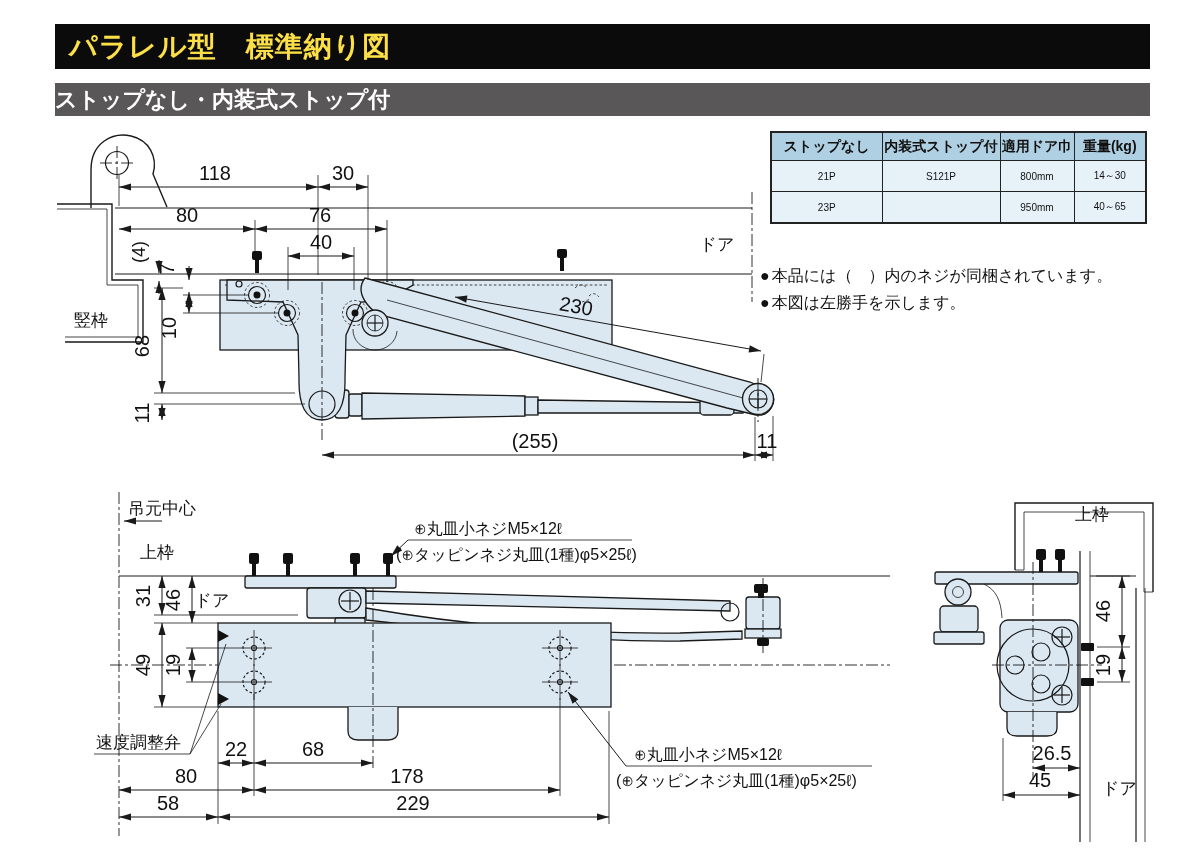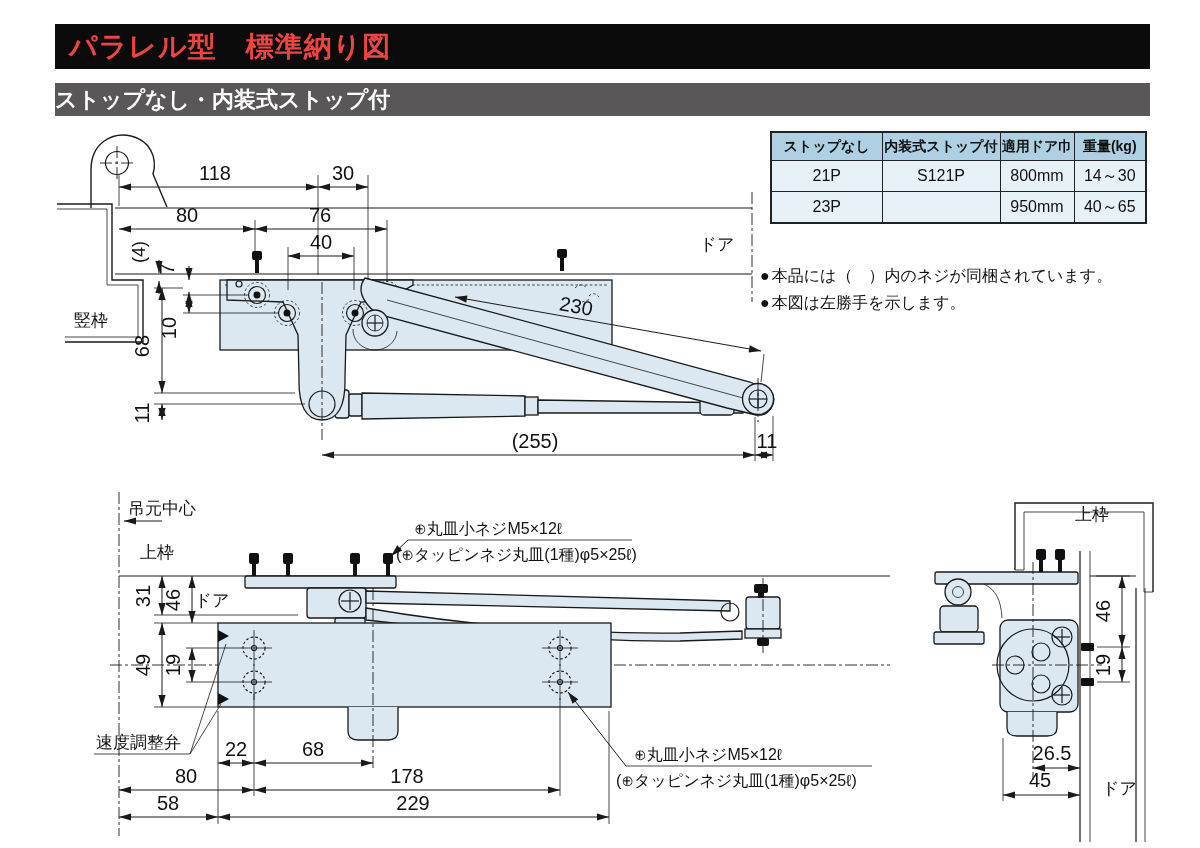--- a/index.html
+++ b/index.html
@@ -1,28 +1,28 @@
 <!DOCTYPE html>
 <html><head>
 <meta charset="utf-8">
 <style>
   html,body{margin:0;padding:0;background:#fff;}
   .page{position:relative;width:1200px;height:848px;background:#ffffff;overflow:hidden;
         font-family:"Liberation Sans", sans-serif;color:#111;}
   .titlebar{position:absolute;left:55px;top:24px;width:1095px;height:45px;background:#0b0b0b;
-            color:#ef4444;font-size:28px;font-weight:bold;line-height:45px;padding-left:14px;
+            color:#fde047;font-size:28px;font-weight:bold;line-height:45px;padding-left:14px;
             box-sizing:border-box;letter-spacing:1px;}
   .subbar{position:absolute;left:55px;top:83px;width:1095px;height:33px;background:#595757;
           color:#fff;font-size:22px;font-weight:bold;line-height:33px;
           box-sizing:border-box;}
   table.spec{position:absolute;left:770px;top:131px;border-collapse:collapse;table-layout:fixed;
              width:375px;font-family:"Liberation Sans",sans-serif;}
   table.spec th{background:#afd0e2;font-weight:bold;font-size:14px;height:27px;
                 border:1px solid #222;text-align:center;padding:0;}
-  table.spec td{background:#e6f1f8;font-size:16px;height:30px;border:1px solid #222;
+  table.spec td{background:#e6f1f8;font-size:10px;height:30px;border:1px solid #222;
                 text-align:center;padding:0;}
   table.spec{border:2px solid #222;}
   .notes{position:absolute;left:760px;top:262px;font-size:16px;line-height:27px;}
   .note-row{white-space:nowrap;}
   .bullet{margin-right:2px;}
   svg{position:absolute;overflow:visible;}
   .s{stroke:#1a1a1a;stroke-width:1.2;fill:none;}
   .s14{stroke-width:1.4;}
   .s15{stroke-width:1.5;}
   .thin{stroke-width:0.8;}

